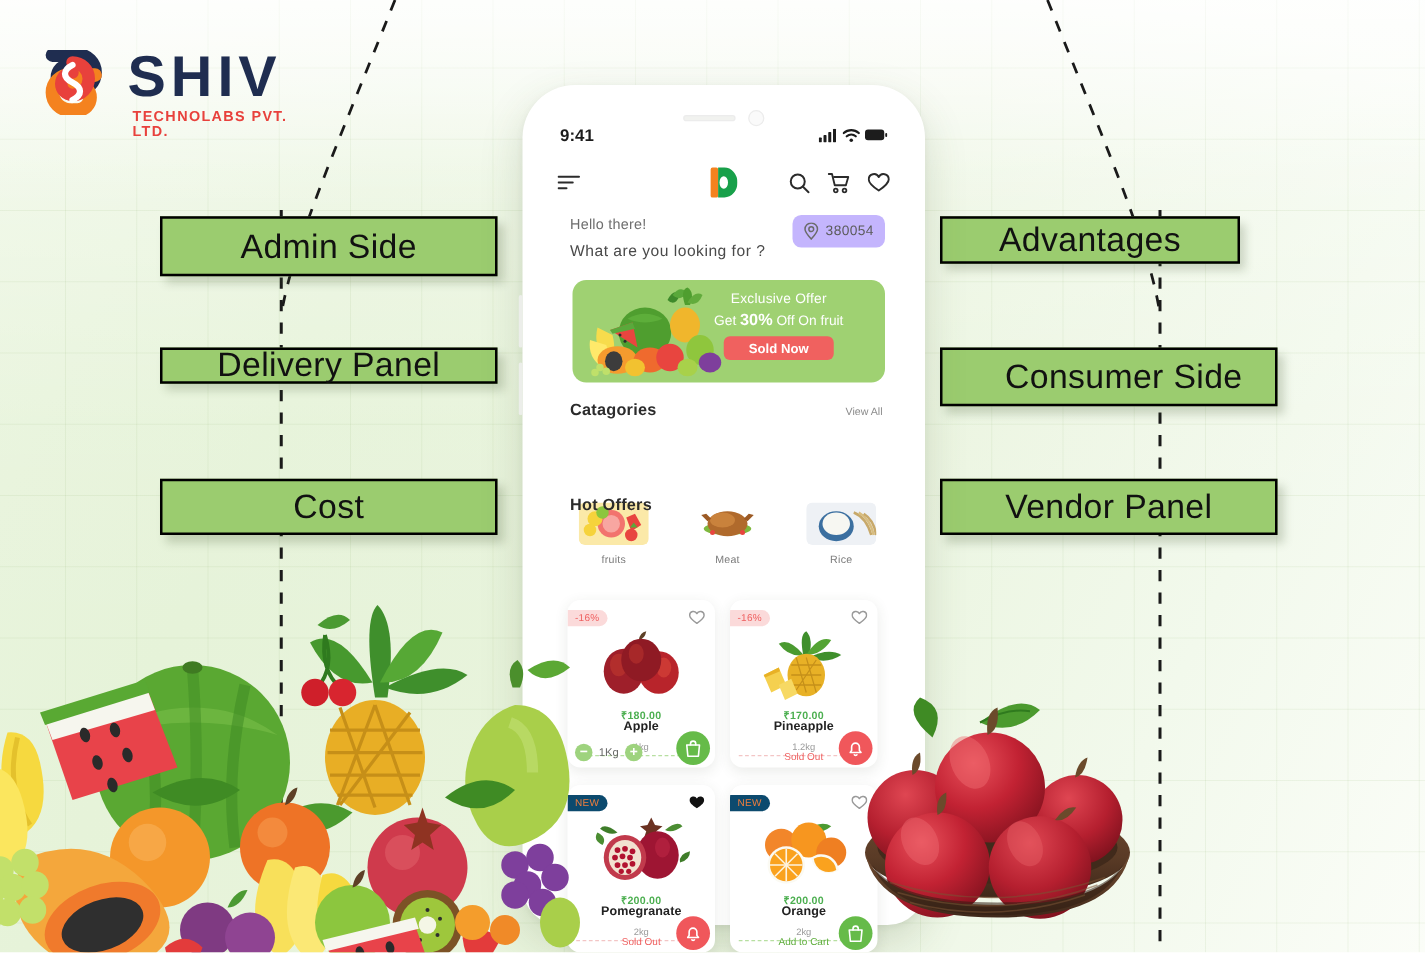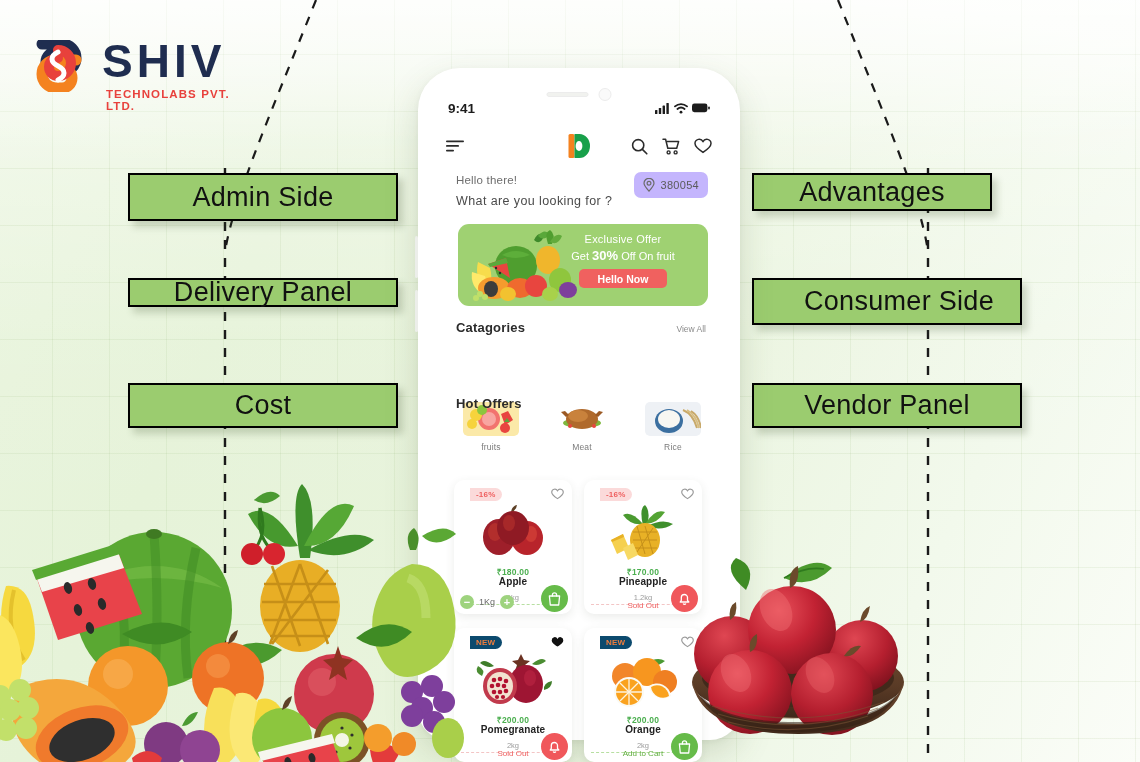--- a/index.html
+++ b/index.html
@@ -153,23 +153,23 @@
   .grid { position:absolute; left:36px; right:28px; top:412px; }
   .prow { display:flex; gap:12px; margin-bottom:14px; }
   .card {
     position:relative;
     width:118px; height:134px;
     background:#fff; border-radius:10px;
     box-shadow: 0 3px 10px rgba(60,70,50,0.10);
     overflow:hidden;
   }
   .badge {
-    position:absolute; left:16px; top:8px;
+    position:absolute; left:0; top:8px;
     padding:2px 7px 2px 6px;
-    font-size:8px; font-weight:700; border-radius:0 7px 7px 0;
+    font-size:8px; font-weight:400; border-radius:0 7px 7px 0;
     letter-spacing:0.2px;
   }
   .badge.off { background:#fbdada; color:#ef6060; }
   .badge.new { background:#0c4a6e; color:#ef7d3d; }
   .fav { position:absolute; right:8px; top:8px; }
   .pimg { position:absolute; left:0; right:0; top:22px; height:62px; display:flex; align-items:center; justify-content:center; }
   .price { position:absolute; left:0; right:0; top:86px; text-align:center; font-size:8.5px; font-weight:700; color:#4caf50; letter-spacing:0.2px;}
   .pname { position:absolute; left:0; right:0; top:96px; text-align:center; font-size:10px; font-weight:700; color:#222; letter-spacing:0.1px;}
   .pqty { position:absolute; left:0; right:0; top:113px; text-align:center; font-size:7.5px; color:#9b9b9b;}
   .dash { position:absolute; left:7px; right:7px; top:124px; border-top:1.4px dashed #cfcfcf; }
@@ -335,21 +335,21 @@
         <ellipse cx="104" cy="62" rx="9" ry="8" fill="#7e3f9c"></ellipse>
         <ellipse cx="44" cy="66" rx="8" ry="7" fill="#f2c230"></ellipse>
         <ellipse cx="86" cy="66" rx="8" ry="7" fill="#a8d14a"></ellipse>
         <circle cx="16" cy="66" r="3" fill="#bfe06a"></circle>
         <circle cx="21" cy="69" r="3" fill="#bfe06a"></circle>
         <circle cx="12" cy="70" r="3" fill="#bfe06a"></circle>
       </svg>
       <div class="txt">
         <div class="t1">Exclusive Offer</div>
         <div class="t2"><span>Get </span><b>30%</b><span> Off On fruit</span></div>
-        <div class="cta">Hello Now</div>
+        <div class="cta">Sold Now</div>
       </div>
     </div>
 
     <div class="sec-head" style="top:252px;">Catagories</div>
     <div class="view-all" style="top:256px;">View All</div>
 
     <div class="cats">
       <div class="cat">
         <svg class="thumb" viewBox="0 0 56 34">
           <rect width="56" height="34" rx="4" fill="#fbe9a8"></rect>

